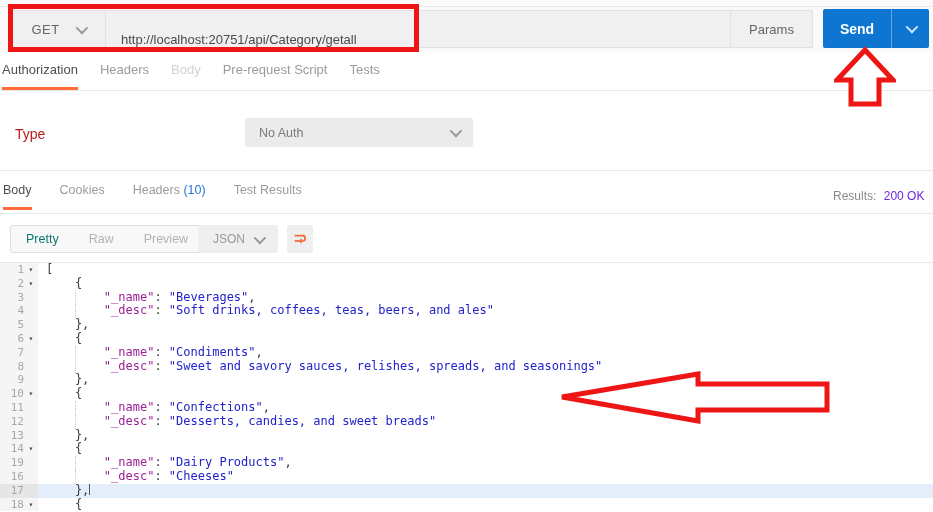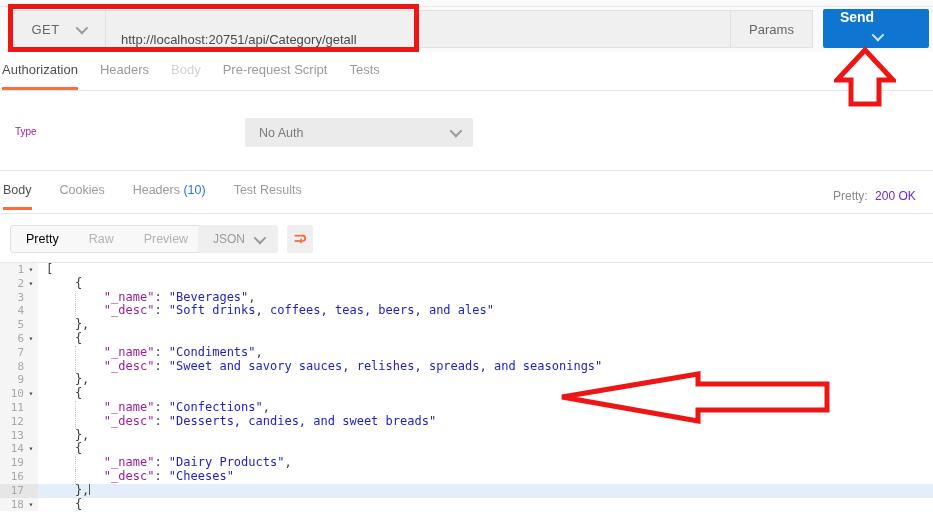--- a/index.html
+++ b/index.html
@@ -14,52 +14,52 @@
                border:1px solid #e1e1e1; background:#f0f0f0; display:flex; align-items:stretch; }
   .method-box { width:95px; display:flex; align-items:center; justify-content:center; gap:16px;
                 border-right:1px solid #e1e1e1; color:#666; font-size:13px; letter-spacing:.5px; cursor:pointer; }
   .chev { display:inline-block; width:9px; height:9px; border-right:2px solid #9a9a9a;
           border-bottom:2px solid #9a9a9a; transform:rotate(45deg) translateY(-2px); }
   .url-field { flex:1; display:flex; align-items:flex-end; padding-left:15px;
                color:#4a4a4a; font-size:13px; }
   .params-btn { width:82px; border-left:1px solid #e1e1e1; display:flex; align-items:center;
                 justify-content:center; color:#666; font-size:13px; cursor:pointer; }
   .send-btn { position:absolute; left:823px; top:9px; width:106px; height:39px; background:#0e76d1;
-              border-radius:2px; display:flex; align-items:stretch; color:#fff; cursor:pointer;flex-direction:column; }
+              border-radius:2px; display:flex; align-items:stretch; color:#fff; cursor:pointer; }
   .send-main { width:68px; display:flex; align-items:center; justify-content:center;
                font-size:14px; font-weight:bold; }
   .send-sep { width:1px; background:rgba(255,255,255,.35); margin:0; }
   .send-caret { flex:1; display:flex; align-items:center; justify-content:center; }
   .send-caret .chev { border-color:#cfe6fa; }
 
   
   .req-tabs { position:absolute; left:2px; top:62px; height:28px; display:flex; }
   .req-tab { font-size:13px; color:#9b9b9b; margin-right:22px; padding-bottom:24px; cursor:pointer; }
   .req-tab.active { color:#4f4f4f; border-bottom:3px solid #ff6c37; }
   .req-tab.dim { color:#d2d2d2; }
 
   
-  .type-label { position:absolute; left:15px; top:126px; font-size:10px; color:#a21caf; }
+  .type-label { position:absolute; left:15px; top:126px; font-size:14px; color:#b91c1c; }
   .auth-select { position:absolute; left:245px; top:118px; width:228px; height:29px; background:#ebebeb;
                  border-radius:2px; display:flex; align-items:center; padding:0 14px; cursor:pointer; }
   .auth-select .val { flex:1; font-size:12.5px; color:#7a7a7a; }
 
   
   .resp-tabs { position:absolute; left:3px; top:183px; height:27px; display:flex; }
   .resp-tab { font-size:12.5px; color:#9b9b9b; margin-right:28px; padding-bottom:8px; cursor:pointer; }
   .resp-tab.active { color:#4f4f4f; border-bottom:3px solid #ff6c37; }
   .resp-tab .count { color:#2579d6; }
   .resp-status { position:absolute; left:833px; top:189px; font-size:12px; color:#8a8a8a; white-space:nowrap; }
   .resp-status .ok { color:#6d28d9; margin-left:4px;margin-top:16px; }
 
   
   .view-group { position:absolute; left:10px; top:225px; height:28px; border:1px solid #e0e0e0;
                 border-radius:3px; background:#f8f8f8; display:flex; align-items:center; }
   .view-mode { font-size:12.5px; color:#b3b3b3; padding:0 15px; cursor:pointer; }
-  .view-mode.active { color:#000000; }
+  .view-mode.active { color:#0f766e; }
   .lang-dd { position:absolute; left:198px; top:225px; width:80px; height:28px; background:#efefef;
              border-radius:3px; display:flex; align-items:center; justify-content:center; gap:9px;
              font-size:12px; color:#999; cursor:pointer; }
   .wrap-btn { position:absolute; left:287px; top:225px; width:26px; height:28px; background:#efefef;
               border-radius:3px; display:flex; align-items:center; justify-content:center; cursor:pointer; }
 
   
   .editor { position:absolute; left:0; top:263px; width:933px; height:249px; overflow:hidden;
             font-family:"DejaVu Sans Mono", monospace; font-size:12px; }
   .code-row { position:relative; display:flex; height:13.8px; line-height:13.8px; white-space:pre; }
@@ -128,21 +128,21 @@
   <div class="resp-tabs">
     <div class="resp-tab active">Body</div>
     <div class="resp-tab">Cookies</div>
     <div class="resp-tab">
       <span>Headers</span>
       <span class="count">(10)</span>
     </div>
     <div class="resp-tab">Test Results</div>
   </div>
   <div class="resp-status">
-    <span>Pretty:</span>
+    <span>Results:</span>
     <span class="ok">200 OK</span>
     
   </div>
   <div class="divider" style="top:213px;"></div>
 
   <div class="view-group">
     <div class="view-mode active">Pretty</div>
     <div class="view-mode">Raw</div>
     <div class="view-mode">Preview</div>
   </div>

